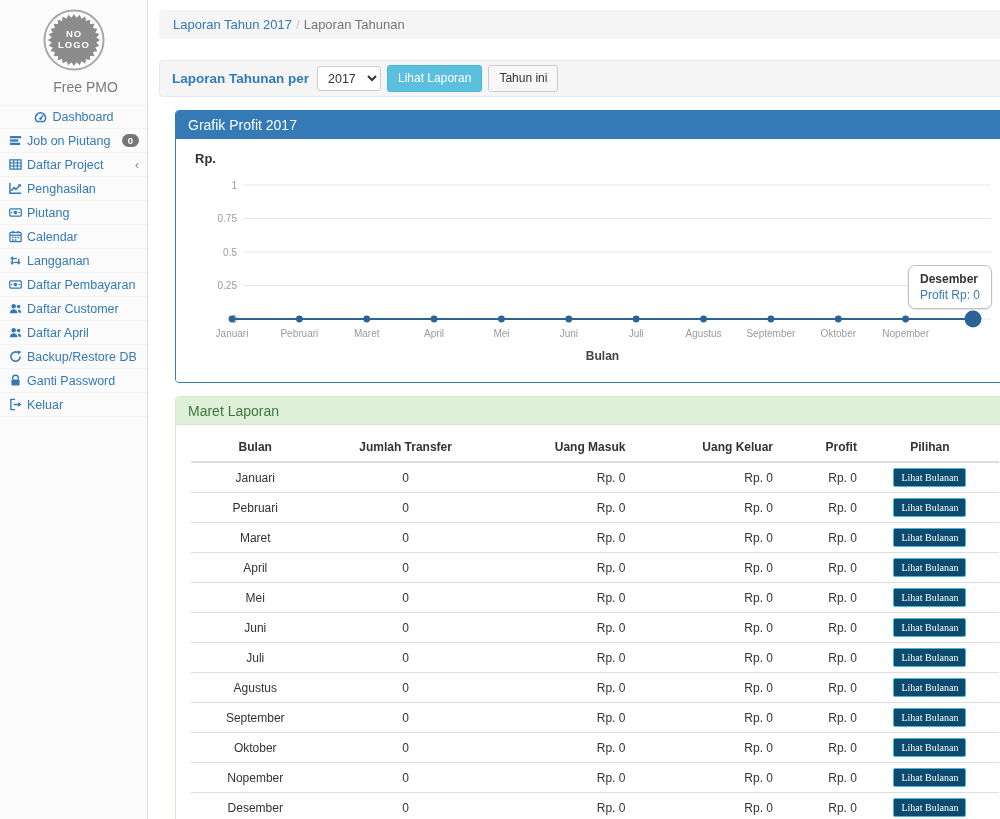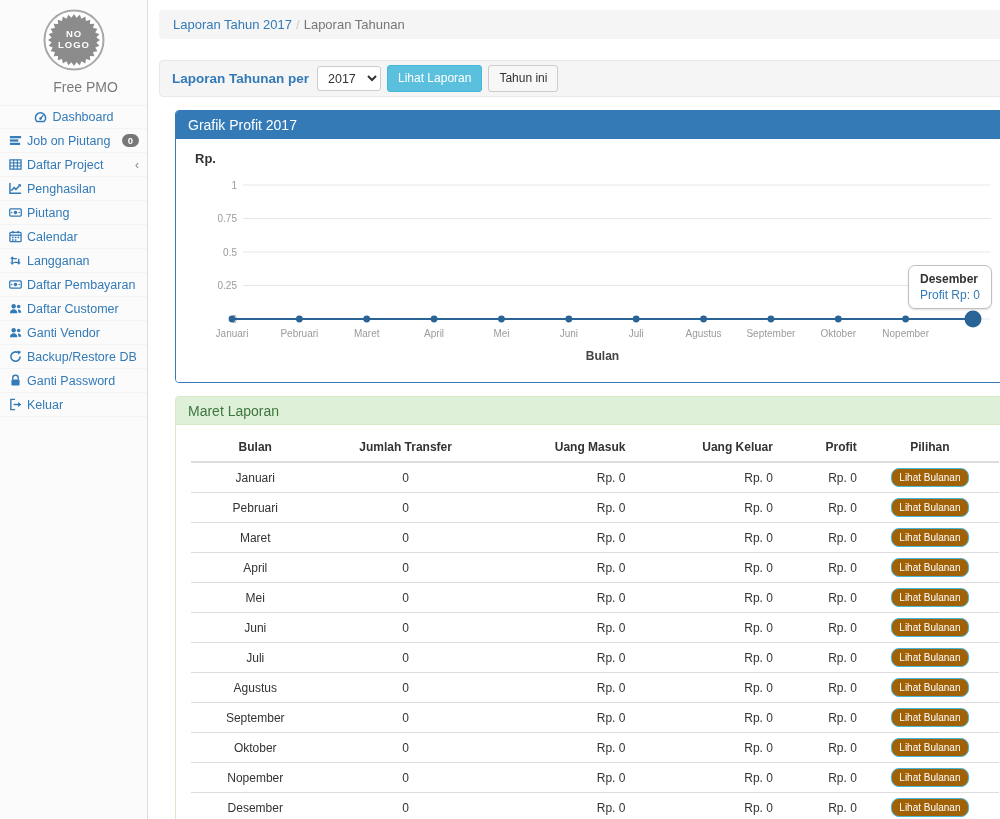--- a/index.html
+++ b/index.html
@@ -95,23 +95,23 @@
   table.detail { width: 100%; border-collapse: collapse; font-size: 12px; }
   table.detail th {
     font-weight: bold; color: #333; padding: 7px 4px;
     border-bottom: 2px solid #ddd; font-size: 12px;
   }
   table.detail td { padding: 5px 4px; border-top: 1px solid #ddd; color: #333; height: 24px; }
   table.detail tr.total-row td { font-weight: bold; border-bottom: 1px solid #ddd; }
   .al-c { text-align: center; }
   .al-r { text-align: right; }
   .btn-xs {
-    background: #a16207; border: 1px solid #46b8da; color: #fff;
-    border-radius: 8px; font-size: 10px; padding: 2px 7px; cursor: pointer;
-    font-family: Liberation Sans, sans-serif; line-height: 1.3;
+    background: #0c4a6e; border: 1px solid #46b8da; color: #fff;
+    border-radius: 2px; font-size: 10px; padding: 2px 7px; cursor: pointer;
+    font-family: Liberation Serif, serif; line-height: 1.3;
   }
   col.c-bulan { width: 130px; } col.c-transfer { width: 175px; }
   col.c-masuk { width: 140px; } col.c-keluar { width: 150px; }
   col.c-profit { width: 85px; } col.c-pilihan { width: 140px; }
 
   svg text { font-family: "Liberation Sans", sans-serif; }
 </style>
 </head>
 <body>
 
@@ -236,21 +236,21 @@
           </li>
           <li class="side-item">
             <span class="side-icon">
               <svg width="13" height="13" viewBox="0 0 14 14" fill="#337ab7" stroke="none">
                 <circle cx="5" cy="4.6" r="2.4"></circle>
                 <path d="M1 12c0-2.6 1.8-4.1 4-4.1S9 9.4 9 12z"></path>
                 <circle cx="10.4" cy="4.9" r="1.9"></circle>
                 <path d="M9.6 8.2c2-.3 3.6 1.2 3.6 3.3h-3z"></path>
               </svg>
             </span>
-            <span class="side-label">Ganti Vendor</span>
+            <span class="side-label">Daftar April</span>
           </li>
           <li class="side-item">
             <span class="side-icon">
               <svg width="13" height="13" viewBox="0 0 14 14" fill="#337ab7" stroke="none">
                 <path d="M12 7A5 5 0 1 1 9.5 2.7" fill="none" stroke="#337ab7" stroke-width="1.7"></path>
                 <polygon points="9,0.6 13.2,1.8 10.1,5"></polygon>
               </svg>
             </span>
             <span class="side-label">Backup/Restore DB</span>
           </li>

